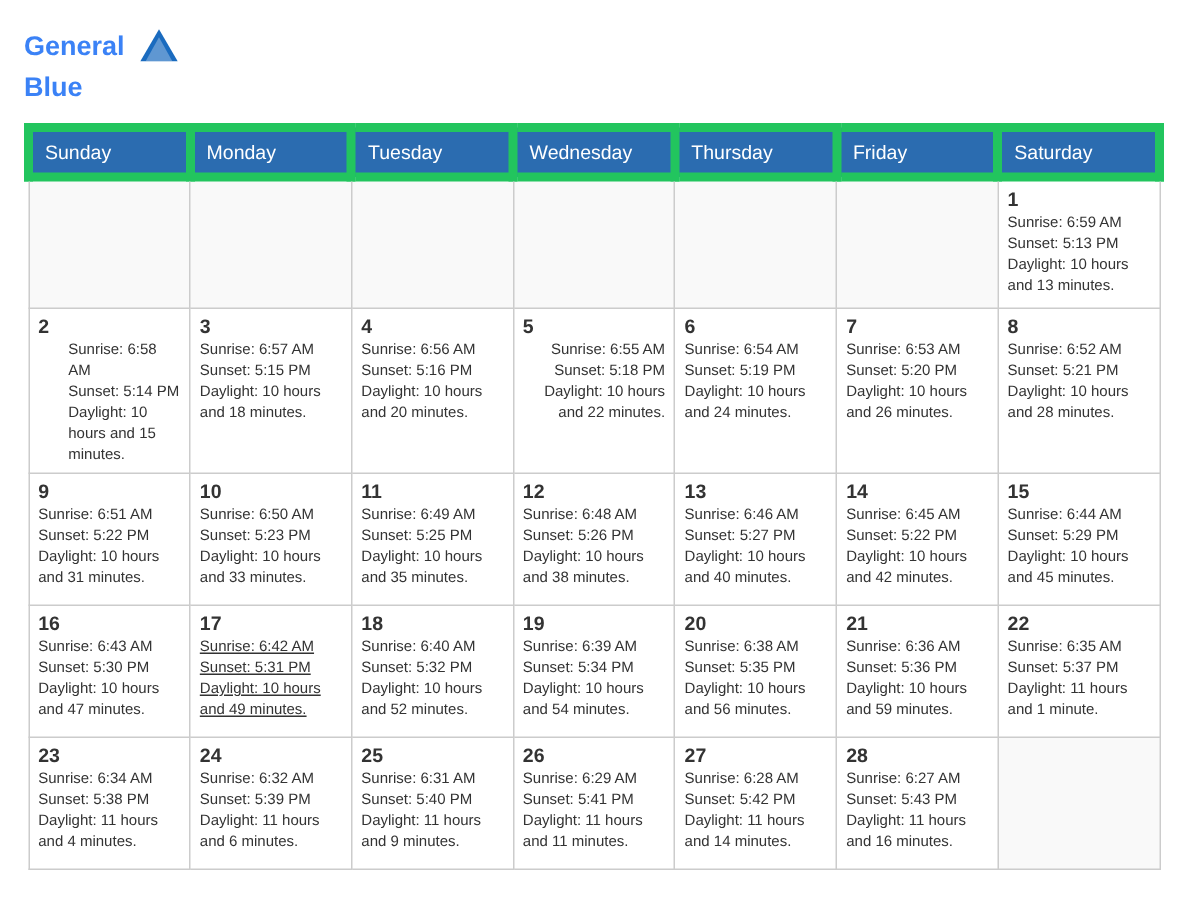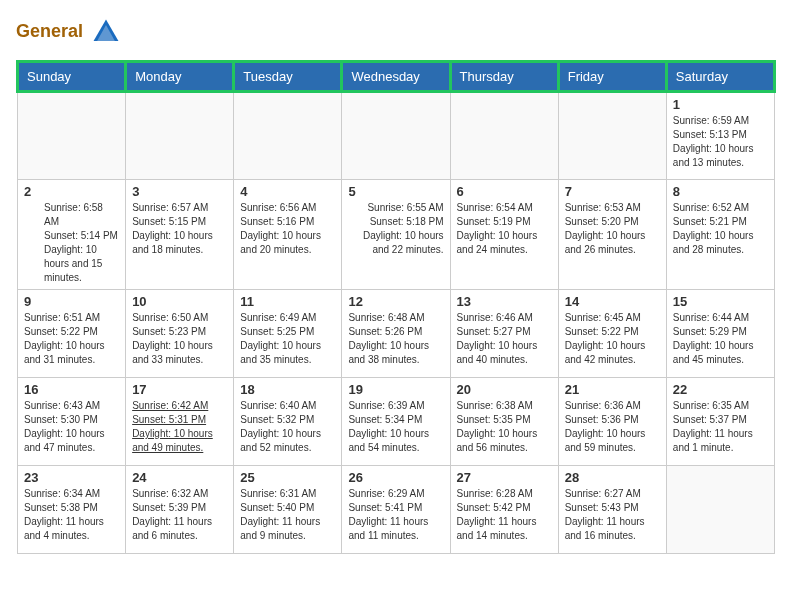--- a/index.html
+++ b/index.html
@@ -20,21 +20,21 @@
       display: flex;
       align-items: center;
     }
     .logo-text {
       font-size: 18px;
       font-weight: bold;
       color: #333;
       line-height: 1.2;
     }
     .logo-text span {
-      color: #a16207;
+      color: #3b82f6;
     }
     .logo-icon {
       width: 32px;
       height: 32px;
       margin-left: 2px;
     }
     .title-area {
       text-align: right;
     }
     .month-year {
@@ -51,21 +51,21 @@
       border-collapse: collapse;
       border: 1px solid #ccc;
     }
     .calendar th {
       background-color: #2b6cb0;
       color: #fff;
       text-align: left;
       padding: 6px 8px;
       font-size: 13px;
       font-weight: normal;
-      border: 3px solid #22c55e;
+      border: 6px solid #22c55e;
     }
     .calendar td {
       vertical-align: top;
       padding: 4px 6px;
       border: 1px solid #ccc;
       width: 108px;
       min-height: 80px;
       height: 88px;
       font-size: 11px;
       color: #333;
@@ -91,20 +91,21 @@
 <div class="header">
   <div class="logo">
     <div>
       <div class="logo-text">
         <span>General</span>
         <svg class="logo-icon" viewBox="0 0 36 36" style="display:inline-block;vertical-align:middle;margin-left:2px;">
           <polygon points="18,4 32,28 4,28" fill="#1a6bbf"></polygon>
           <polygon points="18,10 28,28 8,28" fill="#fff" opacity="0.3"></polygon>
         </svg>
       </div>
+      <div class="logo-text"><span>Blue</span></div>
     </div>
   </div>
   <div class="title-area">
     <div class="month-year"></div>
     <div class="location"></div>
   </div>
 </div>
 
 <table class="calendar">
   <thead>

